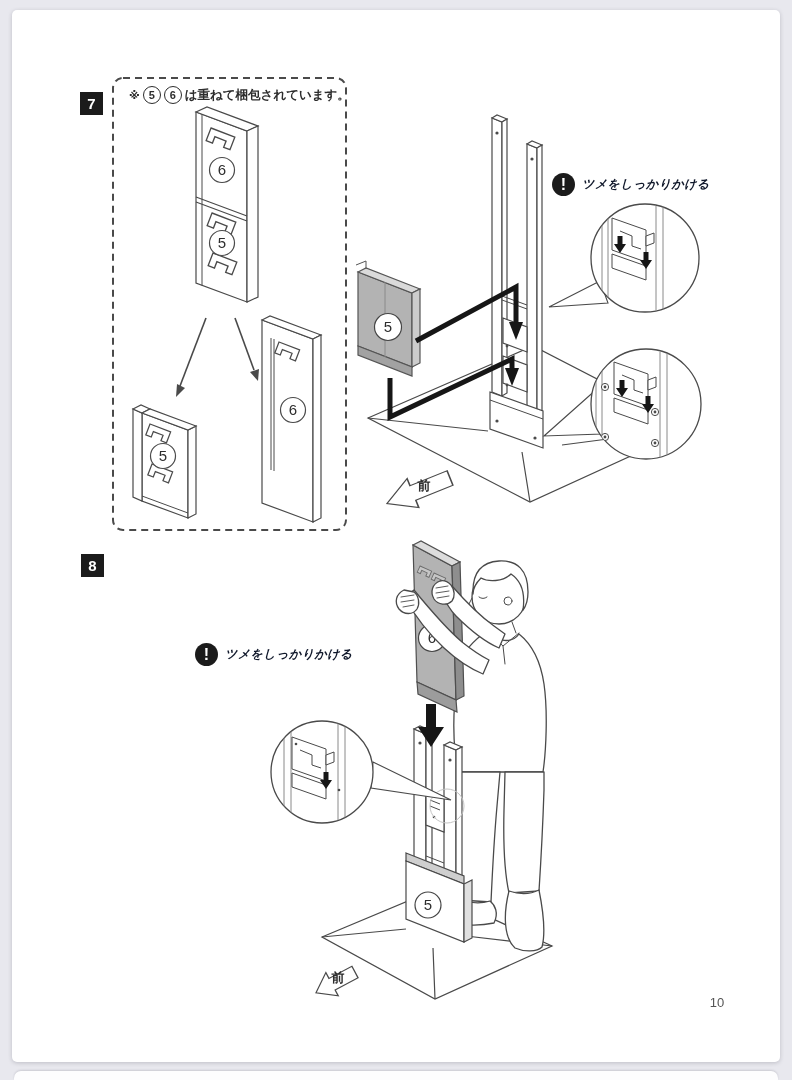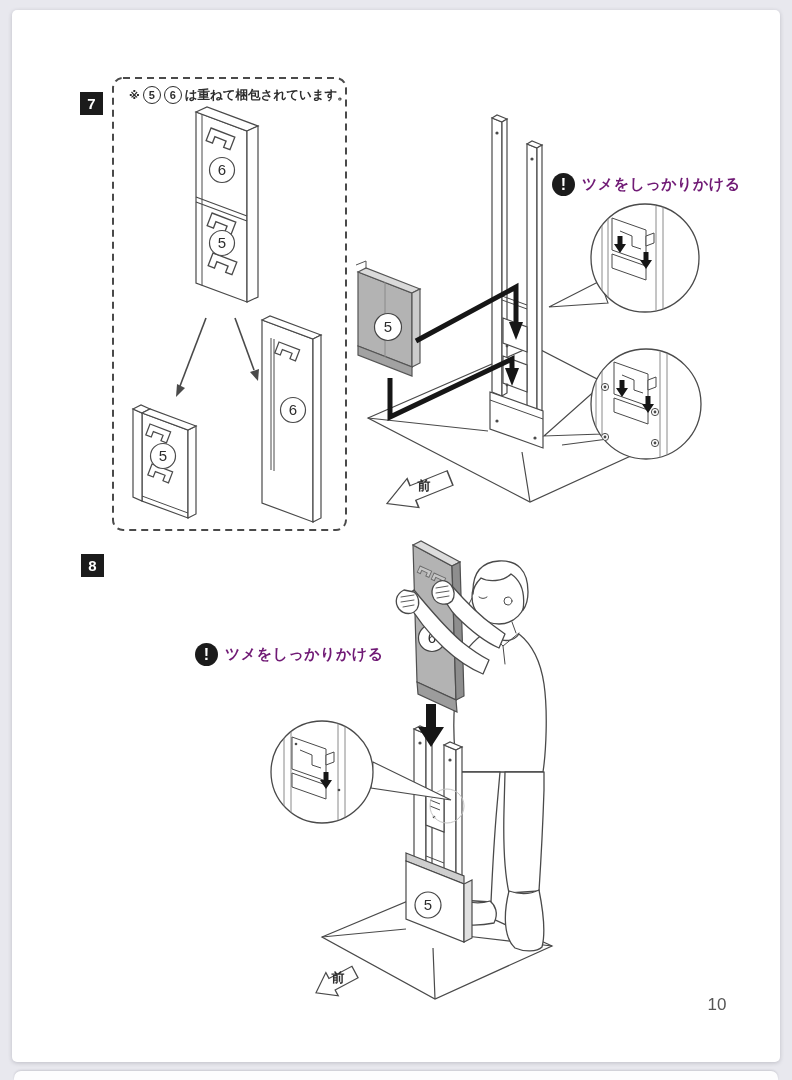--- a/index.html
+++ b/index.html
@@ -14,23 +14,23 @@
          display:flex;align-items:center;justify-content:center;
          font-size:15px;font-weight:700;}
   .note{position:absolute;left:129px;top:86px;display:flex;align-items:center;gap:3px;
         font-size:12.5px;font-weight:700;color:#2d2d2d;white-space:nowrap;}
   .note .pre{font-size:11px;}
   .circ{display:inline-flex;width:16px;height:16px;border:1.4px solid #2d2d2d;border-radius:50%;
         align-items:center;justify-content:center;font-size:11px;font-weight:600;background:#fff;}
   .warning{position:absolute;display:flex;align-items:center;gap:7px;white-space:nowrap;}
   .warning .wicon{width:23px;height:23px;border-radius:50%;background:#1b1b1b;color:#fff;
         display:flex;align-items:center;justify-content:center;font-size:16px;font-weight:800;}
-  .warning .wtext{font-size:15px;font-weight:700;color:#701a75;letter-spacing:.5px;}
+  .warning .wtext{font-size:12px;font-weight:700;color:#0f172a;letter-spacing:.5px;font-style:italic;}
   .pageno{position:absolute;left:700px;top:995px;width:34px;text-align:center;
-        font-size:17px;color:#555;}
+        font-size:13px;color:#555;}
   text{font-family:"Liberation Sans","DejaVu Sans",sans-serif;}
   .pnum{font-size:15px;fill:#2d2d2d;}
   .front{font-size:13px;font-weight:700;fill:#2d2d2d;}
 </style>
 </head>
 <body>
 
 <div class="stage">
   <div class="paper"></div>
   <div class="next-page"></div>

